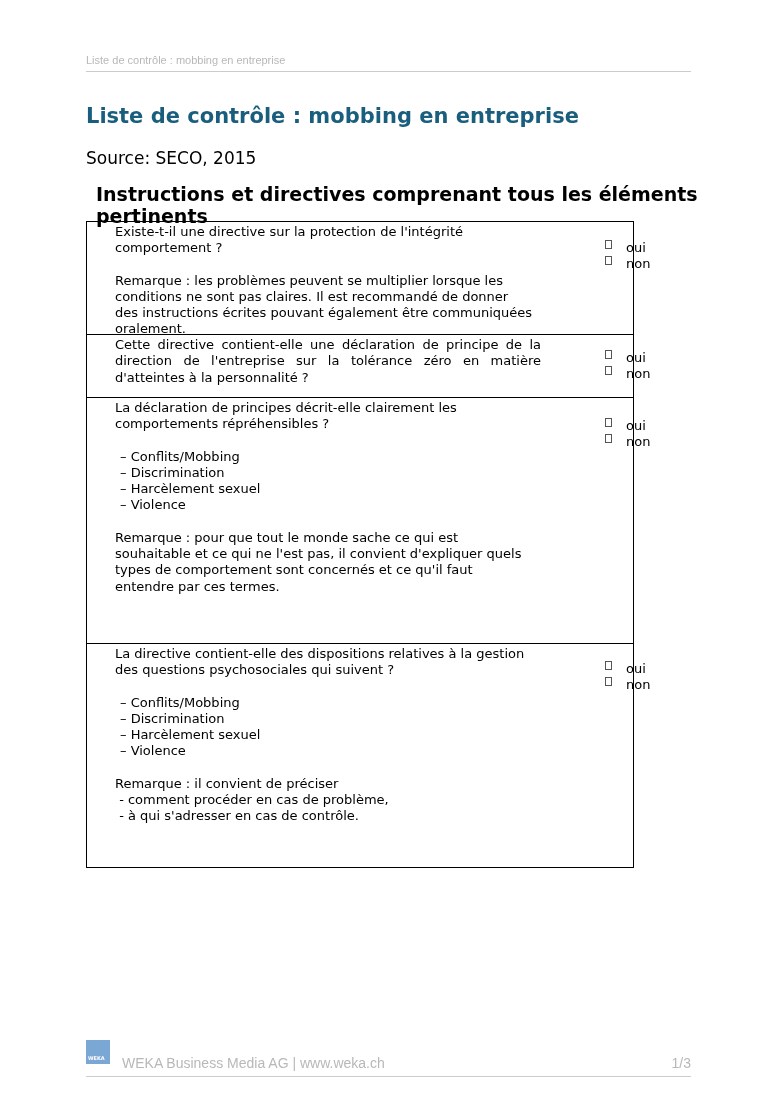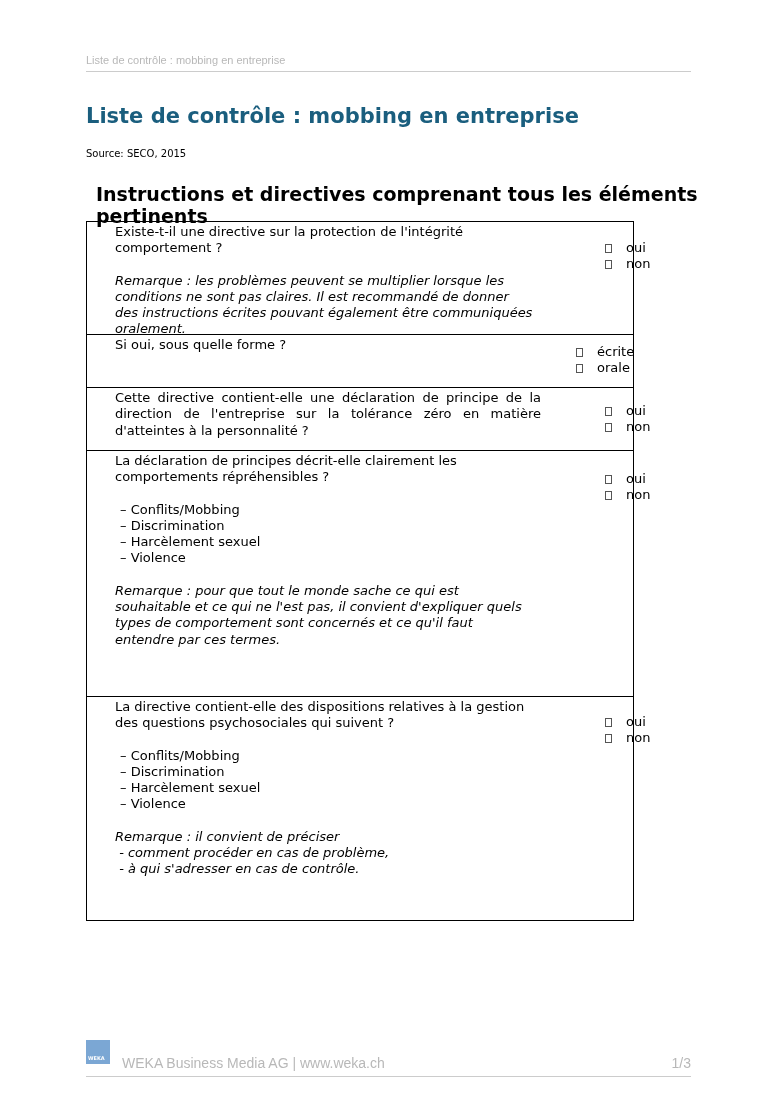--- a/index.html
+++ b/index.html
@@ -1,32 +1,32 @@
 <!DOCTYPE html>
 <html><head>
   <meta charset="utf-8">
   <style>
     html, body { margin: 0; padding: 0; background: #ffffff; }
     body { width: 781px; height: 1109px; position: relative; font-family: "DejaVu Sans", sans-serif; color: #000; overflow: hidden; }
     .running-header { position: absolute; left: 86px; top: 54px; font-family: "Liberation Sans", sans-serif; font-size: 11px; color: #b8b8b8; }
     .header-rule { position: absolute; left: 86px; top: 71px; width: 605px; height: 1px; background: #cccccc; }
     .title { position: absolute; left: 86px; top: 104px; margin: 0; font-family: "DejaVu Sans", sans-serif; font-weight: bold; font-size: 21px; color: #1a5e7e; }
-    .source { position: absolute; left: 86px; top: 148px; font-size: 10px; }
+    .source { position: absolute; left: 86px; top: 148px; font-size: 17px; }
     .subheading { position: absolute; left: 96px; top: 183px; font-size: 19px; font-weight: bold; }
     table.checklist { position: absolute; left: 86px; top: 221px; width: 548px; border-collapse: collapse; font-size: 13px; line-height: 16.3px; }
     table.checklist td { border: 1px solid #000; vertical-align: top; padding: 0; }
     td.q { padding: 2px 6px 0 28px !important; width: 426px; border-right: none !important; }
     td.a { border-left: none !important; position: relative; }
     .q p { margin: 0; }
     .q .gap { height: 16px; }
-    .q .note { font-style: italic; }
+    .q .note { }
     .justify { text-align: justify; margin-left: 28px; }
     .bullet { padding-left: 5px; }
     .opts { position: absolute; }
-    .opt { display: flex; align-items: center; height: 16.3px; padding-left: 7px; }
+    .opt { display: flex; height: 16.3px; padding-left: 7px; }
     .box { display: inline-block; width: 7px; height: 9px; border: 1px solid #555; margin-right: 14px; box-sizing: border-box; }
     .footer-logo { position: absolute; left: 86px; top: 1040px; width: 24px; height: 24px; background: #7ba7d4; }
     .footer-logo span { position: absolute; bottom: 3px; left: 2px; font-family: "DejaVu Sans", sans-serif; font-size: 5px; font-weight: bold; color: #fff; }
     .footer-text { position: absolute; left: 122px; top: 1055px; font-family: "Liberation Sans", sans-serif; font-size: 14px; color: #b8b8b8; }
     .footer-page { position: absolute; right: 90px; top: 1055px; font-family: "Liberation Sans", sans-serif; font-size: 14px; color: #b8b8b8; }
     .footer-rule { position: absolute; left: 86px; top: 1076px; width: 605px; height: 1px; background: #cccccc; }
   </style>
 </head>
 <body>
 
@@ -51,37 +51,20 @@
     </td>
     <td class="a">
       <div class="opts" style="left:51px;top:18px;">
         <div class="opt">
               <span class="box"></span>
               <span>oui</span>
             </div>
         <div class="opt">
               <span class="box"></span>
               <span>non</span>
-            </div>
-      </div>
-    </td>
-  </tr>
-  <tr style="height:53px;">
-    <td class="q">
-      <p>Si oui, sous quelle forme ?</p>
-    </td>
-    <td class="a">
-      <div class="opts" style="left:22px;top:9px;">
-        <div class="opt">
-              <span class="box"></span>
-              <span>écrite</span>
-            </div>
-        <div class="opt">
-              <span class="box"></span>
-              <span>orale</span>
             </div>
       </div>
     </td>
   </tr>
   <tr style="height:63px;">
     <td class="q justify">
       <p class="justify">Cette directive contient-elle une déclaration de principe de la direction de l'entreprise sur la tolérance zéro en matière d'atteintes à la personnalité ?</p>
     </td>
     <td class="a">
       <div class="opts" style="left:51px;top:15px;">

